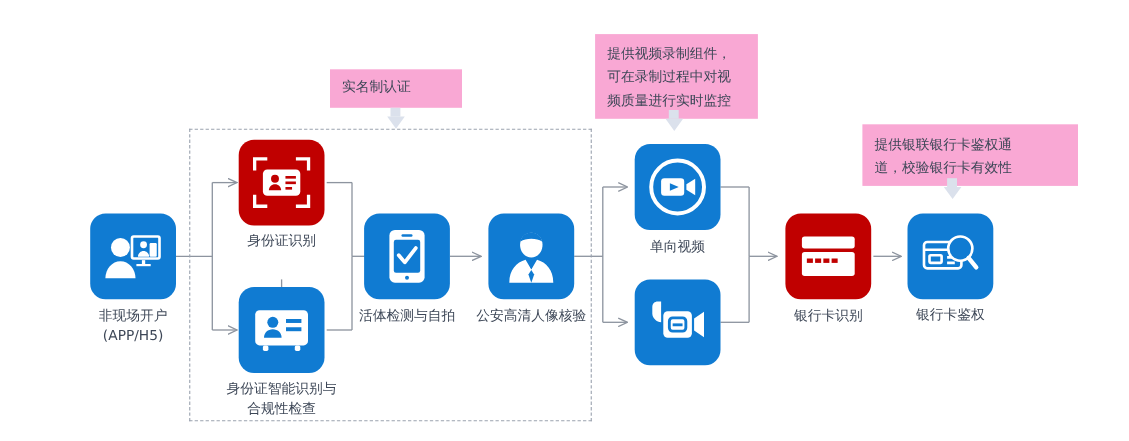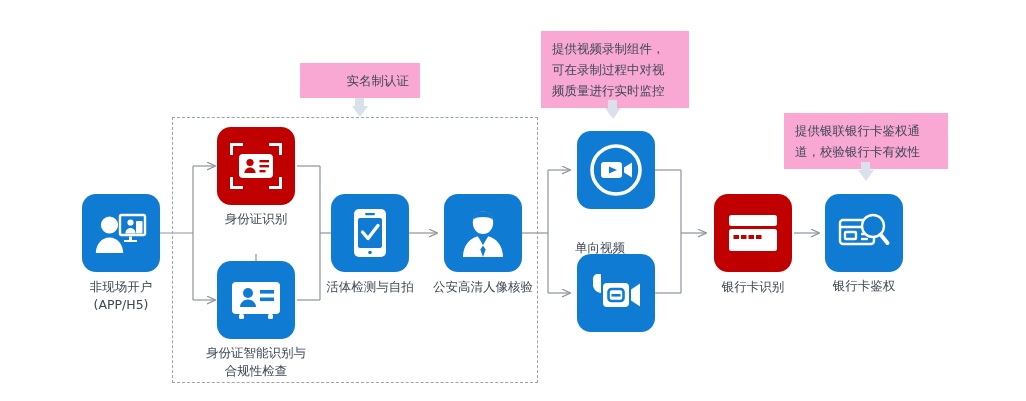--- a/index.html
+++ b/index.html
@@ -59,21 +59,21 @@
   .callout {
     position: absolute;
     background: #f9a8d4;
     color: #3d4757;
     font-size: 12.5px;
     line-height: 21px;
     padding: 7px 11px;
     text-align: left;
     box-sizing: border-box;
   }
-  .callout.centered { text-align: right; }
+  .callout.centered { text-align: left; font-family: Liberation Mono, monospace; }
   .callout-arrow {
     position: absolute;
     width: 0;
     height: 0;
     border-left: 8px solid transparent;
     border-right: 8px solid transparent;
     border-top: 11px solid #dbe1ec;
   }
   .callout-stem {
     position: absolute;
@@ -139,21 +139,21 @@
   <div class="callout-arrow" style="left:352px; top:106px;"></div>
 
   <div class="callout" style="left:541px; top:31px; width:148px;">
     <div>提供视频录制组件，</div>
     <div>可在录制过程中对视</div>
     <div>频质量进行实时监控</div>
   </div>
   <div class="callout-stem" style="left:608px; top:100px; height:8px;"></div>
   <div class="callout-arrow" style="left:605px; top:108px;"></div>
 
-  <div class="callout" style="left:784px; top:113px; width:164px;">
+  <div class="callout" style="left:784px; top:113px; width:196px;">
     <div>提供银联银行卡鉴权通</div>
     <div>道，校验银行卡有效性</div>
   </div>
   <div class="callout-stem" style="left:861px; top:162px; height:8px;"></div>
   <div class="callout-arrow" style="left:858px; top:170px;"></div>
 
   <div class="node blue" style="left:82px; top:194px;">
     <span>
       <svg width="52" height="42" viewBox="0 0 52 42" fill="#ffffff">
         <rect x="25" y="3" width="25" height="20" rx="1.5" fill="none" stroke="#ffffff" stroke-width="2.4"></rect>
@@ -243,21 +243,21 @@
   <div class="node blue" style="left:577px; top:131px;">
     <span>
       <svg width="54" height="54" viewBox="0 0 54 54" fill="#ffffff">
         <circle cx="27" cy="27" r="24" fill="none" stroke="#ffffff" stroke-width="3.6"></circle>
         <rect x="12" y="19" width="21" height="16" rx="3"></rect>
         <path d="M35 24.5 L43 19.5 L43 34.5 L35 29.5 Z"></path>
         <path d="M20 23.5 L28 27 L20 30.5 Z" fill="#107bd2"></path>
       </svg>
     </span>
   </div>
-  <div class="node-label" style="left:520px; top:215px; width:160px;margin-top:24px;">
+  <div class="node-label" style="left:536px; top:215px; width:160px;">
     <div>单向视频</div>
   </div>
 
   <div class="node blue" style="left:577px; top:254px;">
     <span>
       <svg width="54" height="44" viewBox="0 0 54 44" fill="#ffffff">
         <path d="M4 8 C4 5 6 3 9 3 L12 3 L12 22 C8 22 4 18 4 14 Z"></path>
         <rect x="14" y="12" width="26" height="24" rx="4"></rect>
         <path d="M42 18.5 L51 12.5 L51 35.5 L42 29.5 Z"></path>
         <rect x="19.5" y="18" width="15" height="12" rx="3" fill="none" stroke="#107bd2" stroke-width="2.6"></rect>

